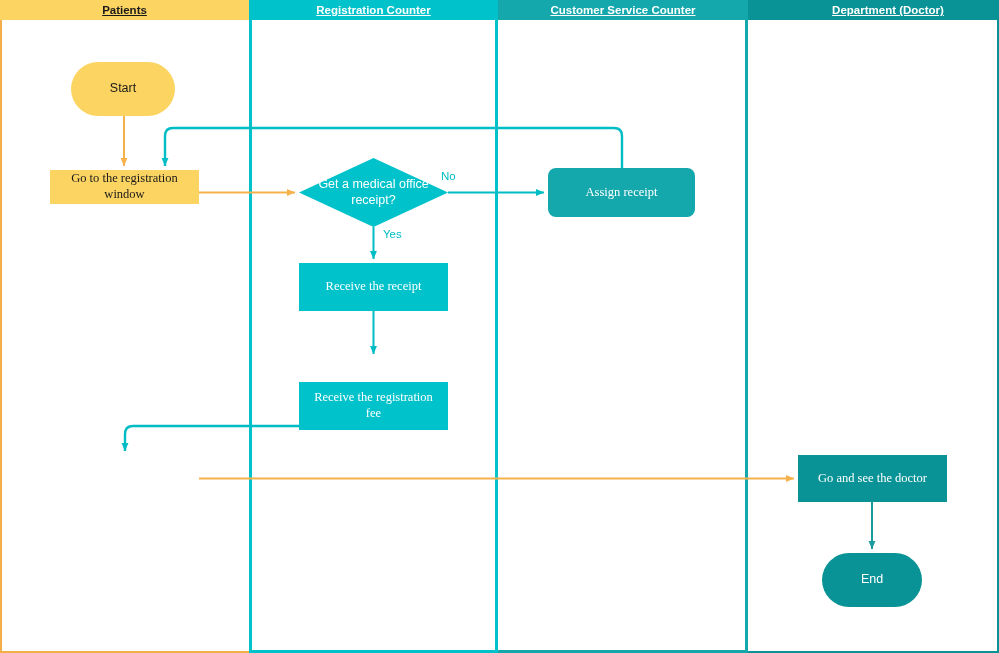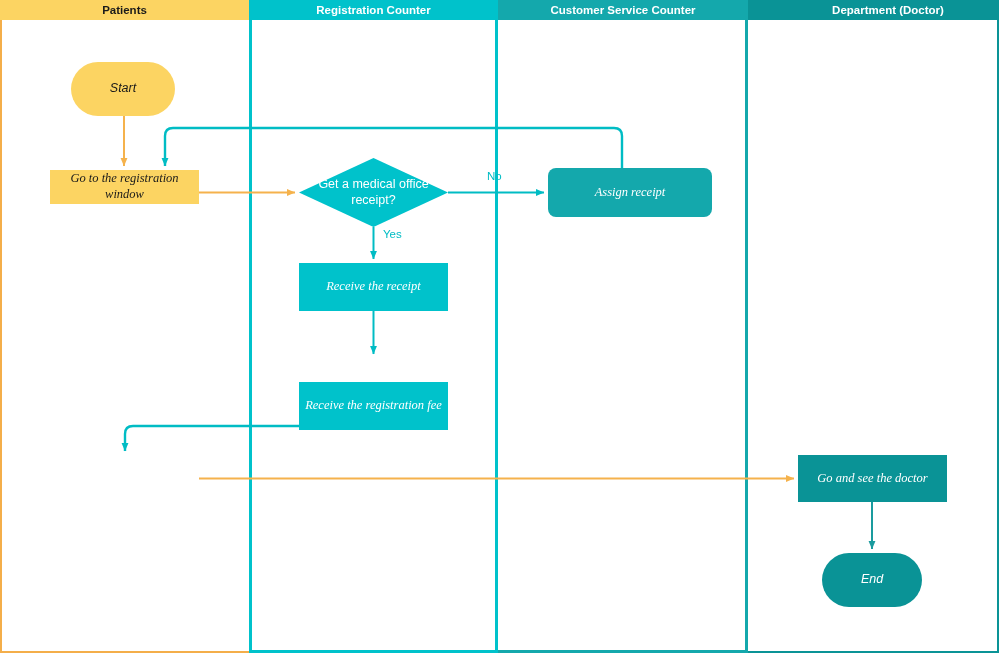--- a/index.html
+++ b/index.html
@@ -22,41 +22,41 @@
   .lane-header {
     position: absolute;
     top: 0;
     height: 20px;
     line-height: 20px;
     text-align: center;
     font-size: 11.5px;
     font-weight: bold;
     font-family: "Liberation Sans", sans-serif;
     box-sizing: border-box;
+    text-decoration: underline;
   }
   .lane-body {
     position: absolute;
     top: 20px;
     box-sizing: border-box;
     background: transparent;
   }
 
   
   .node {
     position: absolute;
     box-sizing: border-box;
     display: flex;
     align-items: center;
     justify-content: center;
     text-align: center;
     font-family: "Liberation Serif", serif;
     font-size: 12.5px;
     line-height: 1.25;
     padding: 17px 6px;
-    font-style: italic;
   }
   .node.sans {
     font-family: "Liberation Sans", sans-serif;
     font-size: 12.5px;
   }
   .node.rect { border-radius: 0; }
   .node.round { border-radius: 8px; }
   .node.stadium { border-radius: 30px; }
 
   
@@ -149,28 +149,28 @@
 
   <div class="node rect" style="left:50px; top:170px; width:149px; height:34px; background:#FCD462; color:#1A1A1A;">Go to the registration window</div>
 
   <div class="diamond-wrap" style="left:299px; top:158px; width:149px; height:69px;">
     <svg class="diamond-shape" viewBox="0 0 149 69" preserveAspectRatio="none" xmlns="http://www.w3.org/2000/svg">
       <polygon points="74.5,0 149,34.5 74.5,69 0,34.5" fill="#00C2CB"></polygon>
     </svg>
     <div class="diamond-label">Get a medical office receipt?</div>
   </div>
 
-  <div class="node round" style="left:548px; top:168px; width:164px; height:49px; background:#14A8AC; color:#FFFFFF;">Assign receipt</div>
+  <div class="node round" style="left:548px; top:168px; width:147px; height:49px; background:#14A8AC; color:#FFFFFF;">Assign receipt</div>
 
   <div class="node rect" style="left:299px; top:263px; width:149px; height:48px; background:#00C2CB; color:#FFFFFF;">Receive the receipt</div>
 
   <div class="node rect" style="left:299px; top:358px; width:149px; height:48px; background:#00C2CB; color:#FFFFFF;margin-top:24px;">Receive the registration fee</div>
 
 
   <div class="node rect" style="left:798px; top:455px; width:149px; height:47px; background:#0A9396; color:#FFFFFF;">Go and see the doctor</div>
 
   <div class="node stadium sans" style="left:822px; top:553px; width:100px; height:54px; background:#0A9396; color:#FFFFFF;">End</div>
 
-  <div class="edge-label" style="left:487px; top:170px; color:#00BCC4;">No</div>
+  <div class="edge-label" style="left:441px; top:170px; color:#00BCC4;">No</div>
 
   <div class="edge-label" style="left:383px; top:228px; color:#00BCC4;">Yes</div>
 
 </div>
 
 </body></html>

